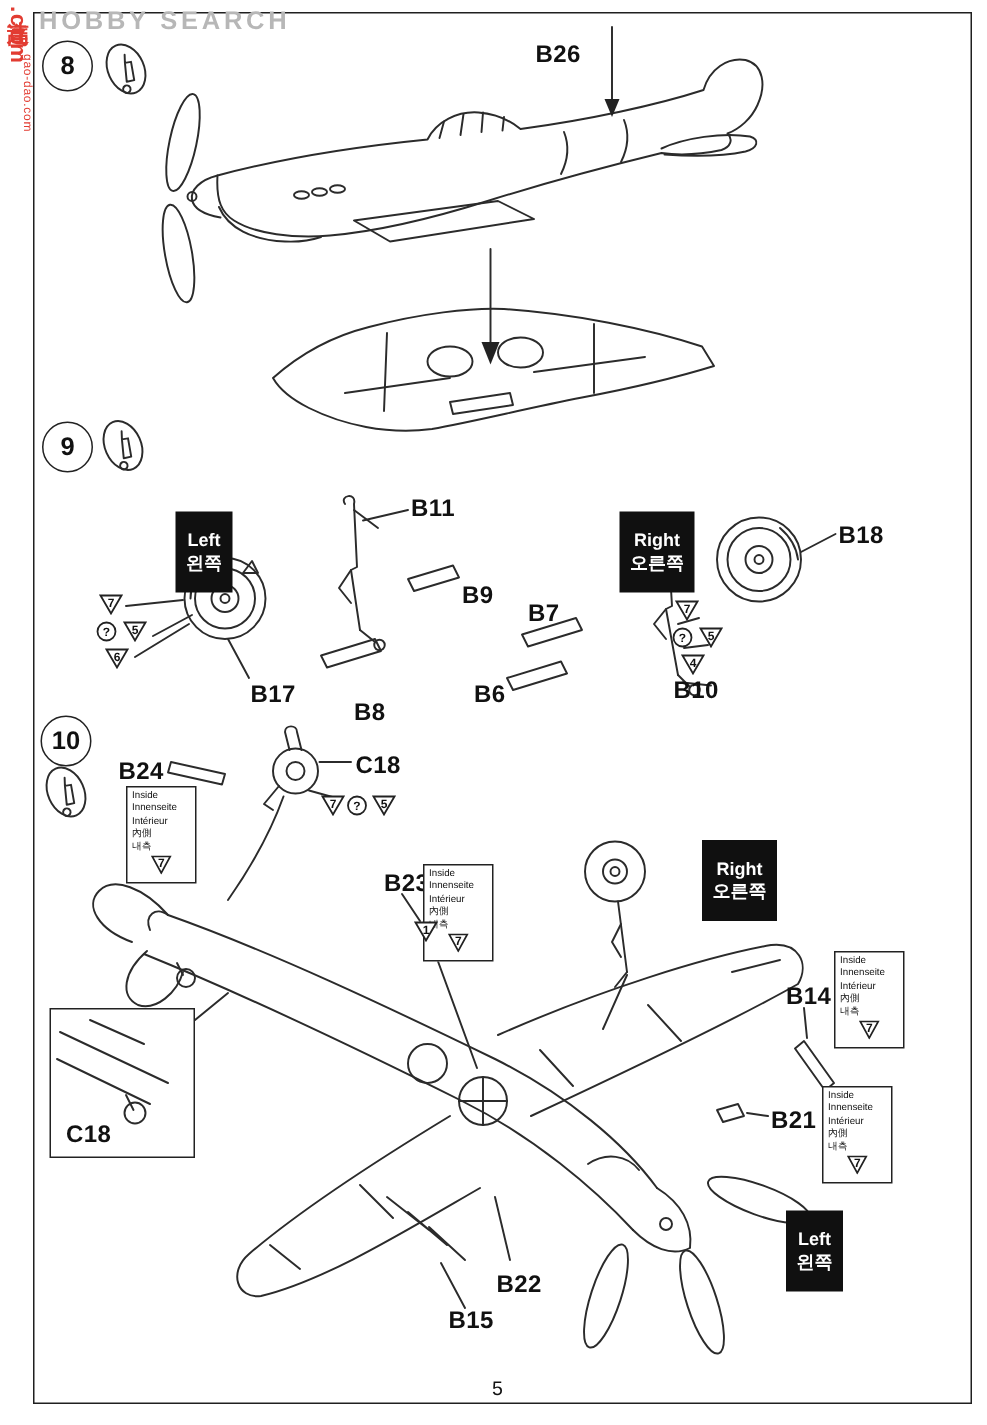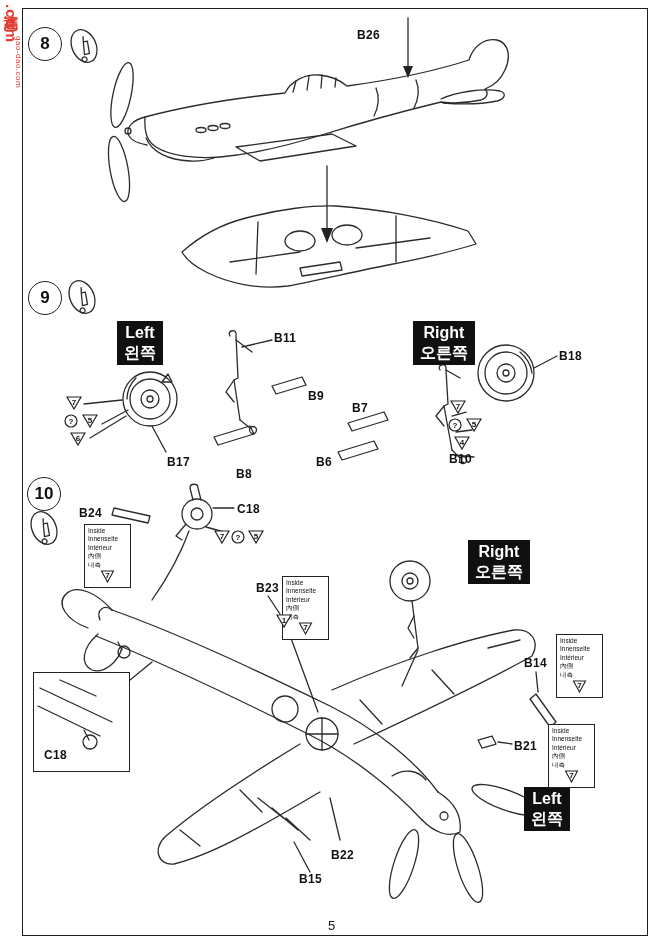--- a/index.html
+++ b/index.html
@@ -14,26 +14,26 @@
            font-weight:bold; letter-spacing:2.5px; }
   .wm-cn  { position:absolute; left:1px; top:2px; writing-mode:vertical-rl;
             color:#e23c32; font-size:15px; font-weight:bold; letter-spacing:1px; }
   .wm-url { position:absolute; left:14px; top:36px; writing-mode:vertical-rl;
             color:#e23c32; font-size:8px; letter-spacing:0.5px; }
 
   .step-circle { position:absolute; width:34px; height:34px; border:1.8px solid #222;
                  border-radius:50%; display:flex; align-items:center; justify-content:center;
                  font-size:17px; font-weight:bold; color:#111; background:#fff; }
 
-  .part-label { position:absolute; font-size:12px; font-weight:600; color:#111;
+  .part-label { position:absolute; font-size:16px; font-weight:600; color:#111;
                 letter-spacing:0.3px; white-space:nowrap; }
 
   .side-box { position:absolute; background:#101010; color:#fff; text-align:center;
-              padding:2px 7px; font-size:16px; line-height:1.25; font-weight:bold;
-              white-space:nowrap; }
+              padding:12px 7px; font-size:12px; line-height:1.25; font-weight:bold;
+              white-space:nowrap;margin-top:20px; }
 
   .inside-box { position:absolute; width:47px; border:1px solid #222; background:#fff;
                 padding:2px 3px 1px; font-size:6.5px; line-height:1.3; color:#111; }
   .inside-box .flag-row { text-align:center; margin-top:1px; }
 
   .flag, .qmark { position:absolute; line-height:0; }
   .flag svg text, .qmark svg text, .inside-box svg text {
       font-family:"Liberation Sans", sans-serif; font-size:8px; font-weight:bold;
       fill:#111; text-anchor:middle; }
 
@@ -206,20 +206,21 @@
         <ellipse rx="12" ry="17"></ellipse>
         <path d="M-3,8 L1,-4 L5,-3 L2,9 Z M1,-4 L3,-9 M-5,10 a2.5,2.5 0 1 0 0.1,0"></path>
       </g>
       <g transform="translate(44,528) rotate(-24)">
         <ellipse rx="12" ry="17"></ellipse>
         <path d="M-3,8 L1,-4 L5,-3 L2,9 Z M1,-4 L3,-9 M-5,10 a2.5,2.5 0 1 0 0.1,0"></path>
       </g>
     </g>
   </svg>
 
+  <div class="hobby">HOBBY SEARCH</div>
   <div class="wm-cn">高達.com</div>
   <div class="wm-url">gao-dao.com</div>
 
   <div class="step-circle" style="left:28px;top:27px">
       <span>8</span>
     </div>
   <div class="step-circle" style="left:28px;top:281px">
       <span>9</span>
     </div>
   <div class="step-circle" style="left:27px;top:477px">

